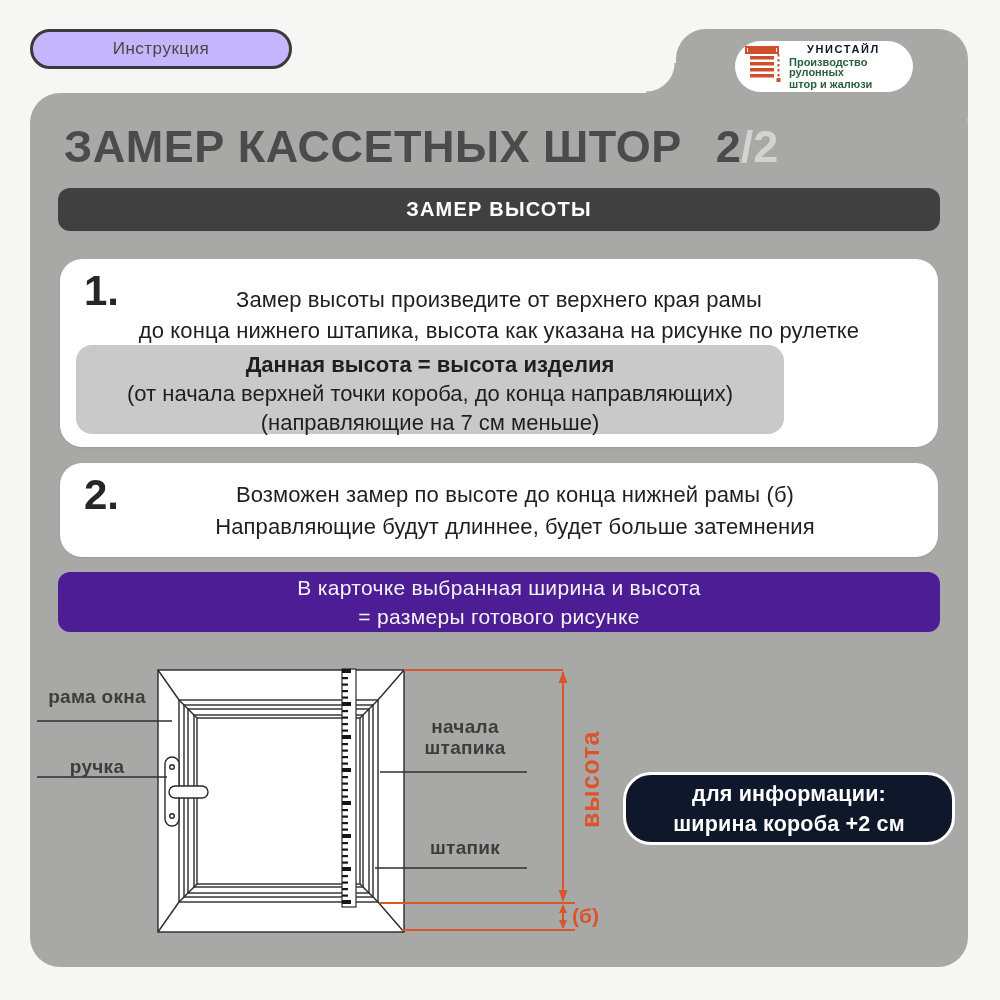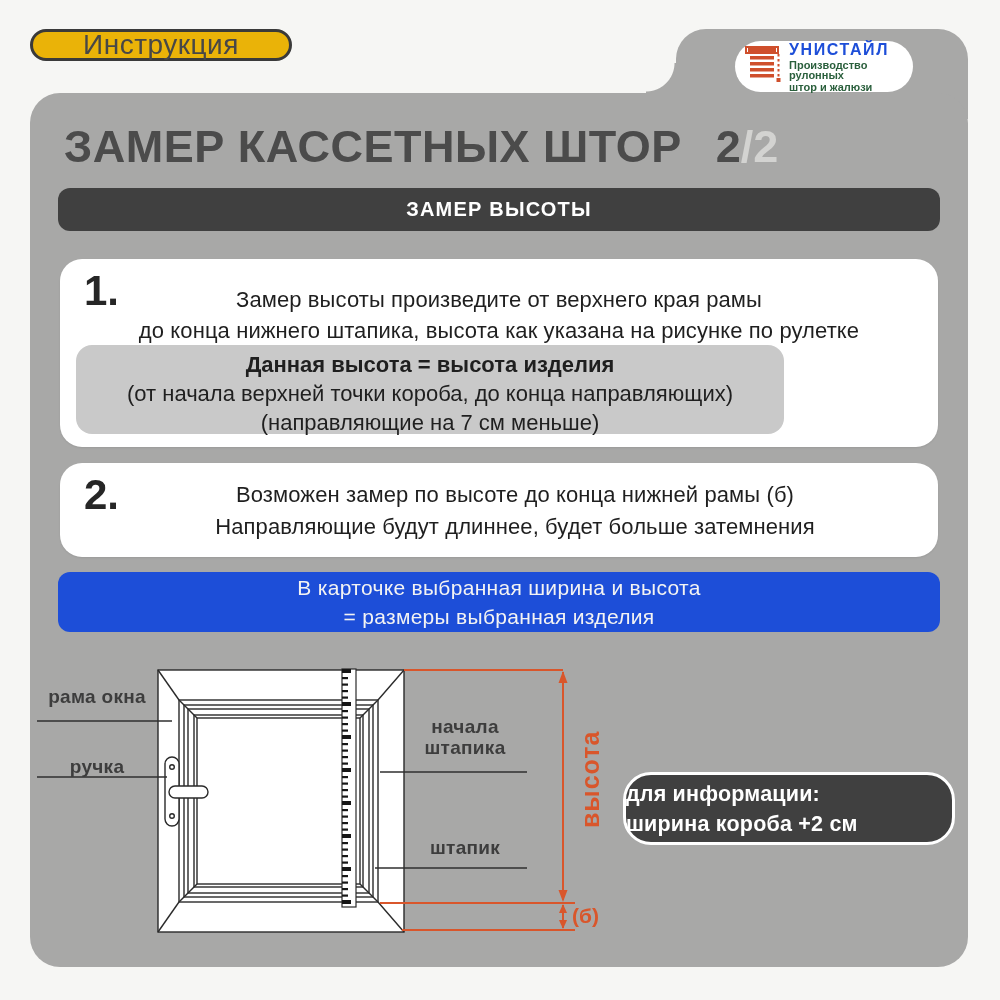--- a/index.html
+++ b/index.html
@@ -6,58 +6,58 @@
   body{
     width:1000px;height:1000px;position:relative;overflow:hidden;
     background:#f6f6f4;
     font-family:"Liberation Sans", sans-serif;
     -webkit-font-smoothing:antialiased;
   }
   .abs{position:absolute;}
 
   
   .badge{
-    left:30px;top:29px;width:262px;height:32px;
-    background:#eab308;border:3px solid #3a3a3a;border-radius:27px;
+    left:30px;top:29px;width:262px;height:40px;
+    background:#c4b5fd;border:3px solid #3a3a3a;border-radius:27px;
     display:flex;align-items:center;justify-content:center;
-    font-size:28px;color:#474747;letter-spacing:.5px;box-sizing:border-box;
+    font-size:17px;color:#474747;letter-spacing:.5px;box-sizing:border-box;
   }
 
   
   .tab{left:676px;top:29px;width:292px;height:90px;background:#a8a8a7;border-radius:30px 30px 0 0;}
   .tab-fillet{
     left:646px;top:63px;width:30px;height:30px;
     background:radial-gradient(circle 30px at 0 0,#f6f6f4 0 28px,#a8a8a7 29px);
   }
   .panel{left:30px;top:93px;width:938px;height:874px;background:#a8a8a7;border-radius:30px;}
 
   
   .logo{
     left:735px;top:41px;width:178px;height:51px;background:#fff;border-radius:26px;
     display:flex;align-items:center;padding-left:10px;box-sizing:border-box;
   }
   .logo-text{margin-left:7px;line-height:1;}
-  .brand{font-size:16px;font-weight:700;letter-spacing:1.6px;color:#1d4ed8;}
+  .brand{font-size:11px;font-weight:700;letter-spacing:1.6px;color:#0f172a;margin-left:18px;}
   .tagline{font-size:11px;font-weight:700;color:#2a5f3c;margin-top:2px;line-height:10px;}
 
   
   .title-row{left:64px;top:121px;width:880px;display:flex;align-items:flex-start;}
   .page-title{font-size:45px;font-weight:700;color:#4b4b4b;letter-spacing:.5px;white-space:nowrap;}
   .page-num{font-size:45px;font-weight:700;margin-left:34px;}
   .pn-cur{color:#4b4b4b;}
   .pn-div,.pn-tot{color:#d3d3d1;}
 
   
   .banner1{
     left:58px;top:188px;width:882px;height:43px;background:#404040;border-radius:12px;
     display:flex;align-items:center;justify-content:center;
     color:#fff;font-size:20px;font-weight:700;letter-spacing:1.2px;
   }
   .banner2{
-    left:58px;top:572px;width:882px;height:60px;background:#1d4ed8;border-radius:12px;
+    left:58px;top:572px;width:882px;height:60px;background:#4c1d95;border-radius:12px;
     display:flex;flex-direction:column;align-items:center;justify-content:center;
     color:#f3f3f3;font-size:21px;line-height:29px;font-weight:400;letter-spacing:.3px;
   }
 
   
   .card{background:#fff;border-radius:22px;box-shadow:0 1px 2px rgba(0,0,0,.08);}
   .card1{left:60px;top:259px;width:878px;height:188px;}
   .card2{left:60px;top:463px;width:878px;height:94px;}
   .step-num{position:absolute;left:24px;top:8px;font-size:42px;font-weight:700;color:#262626;}
   .card-text{position:relative;text-align:center;font-size:22px;color:#1f1f1f;line-height:31px;padding-top:25px;letter-spacing:.1px;}
@@ -78,22 +78,22 @@
   .lab-height{
     left:545px;top:770px;width:90px;height:26px;line-height:26px;text-align:center;
     transform:rotate(-90deg);
     color:#d9562b;font-size:25px;font-weight:700;letter-spacing:1px;
   }
   .lab-b{left:572px;top:904px;color:#d9562b;font-size:21px;font-weight:700;}
 
   
   .info-card{
     left:623px;top:772px;width:332px;height:73px;
-    background:#404040;border:3px solid #fff;border-radius:28px;box-sizing:border-box;
-    display:flex;flex-direction:column;justify-content:center;
+    background:#0f172a;border:3px solid #fff;border-radius:28px;box-sizing:border-box;
+    display:flex;flex-direction:column;align-items:center;justify-content:center;
     color:#fff;font-size:21.5px;font-weight:700;line-height:30px;letter-spacing:.2px;
   }
 
   svg.diagram{left:0;top:0;width:1000px;height:1000px;pointer-events:none;}
 </style>
 </head>
 <body>
 
 <div class="abs tab"></div>
 <div class="abs tab-fillet"></div>
@@ -150,21 +150,21 @@
 <div class="abs card card2">
   <div class="step-num">2.</div>
   <div class="card-text">
     <div>Возможен замер по высоте до конца нижней рамы (б)</div>
     <div>Направляющие будут длиннее, будет больше затемнения</div>
   </div>
 </div>
 
 <div class="abs banner2">
   <div>В карточке выбранная ширина и высота</div>
-  <div>= размеры выбранная изделия</div>
+  <div>= размеры готового рисунке</div>
 </div>
 
 <svg class="abs diagram" viewBox="0 0 1000 1000">
   <defs>
     <pattern id="ticks" patternUnits="userSpaceOnUse" x="342" y="669" width="9" height="33">
       <rect x="0" y="0" width="9" height="4" fill="#161616"></rect>
       <rect x="0" y="8" width="6" height="2.2" fill="#161616"></rect>
       <rect x="0" y="14.5" width="6" height="2.2" fill="#161616"></rect>
       <rect x="0" y="21" width="6" height="2.2" fill="#161616"></rect>
       <rect x="0" y="27.5" width="6" height="2.2" fill="#161616"></rect>

